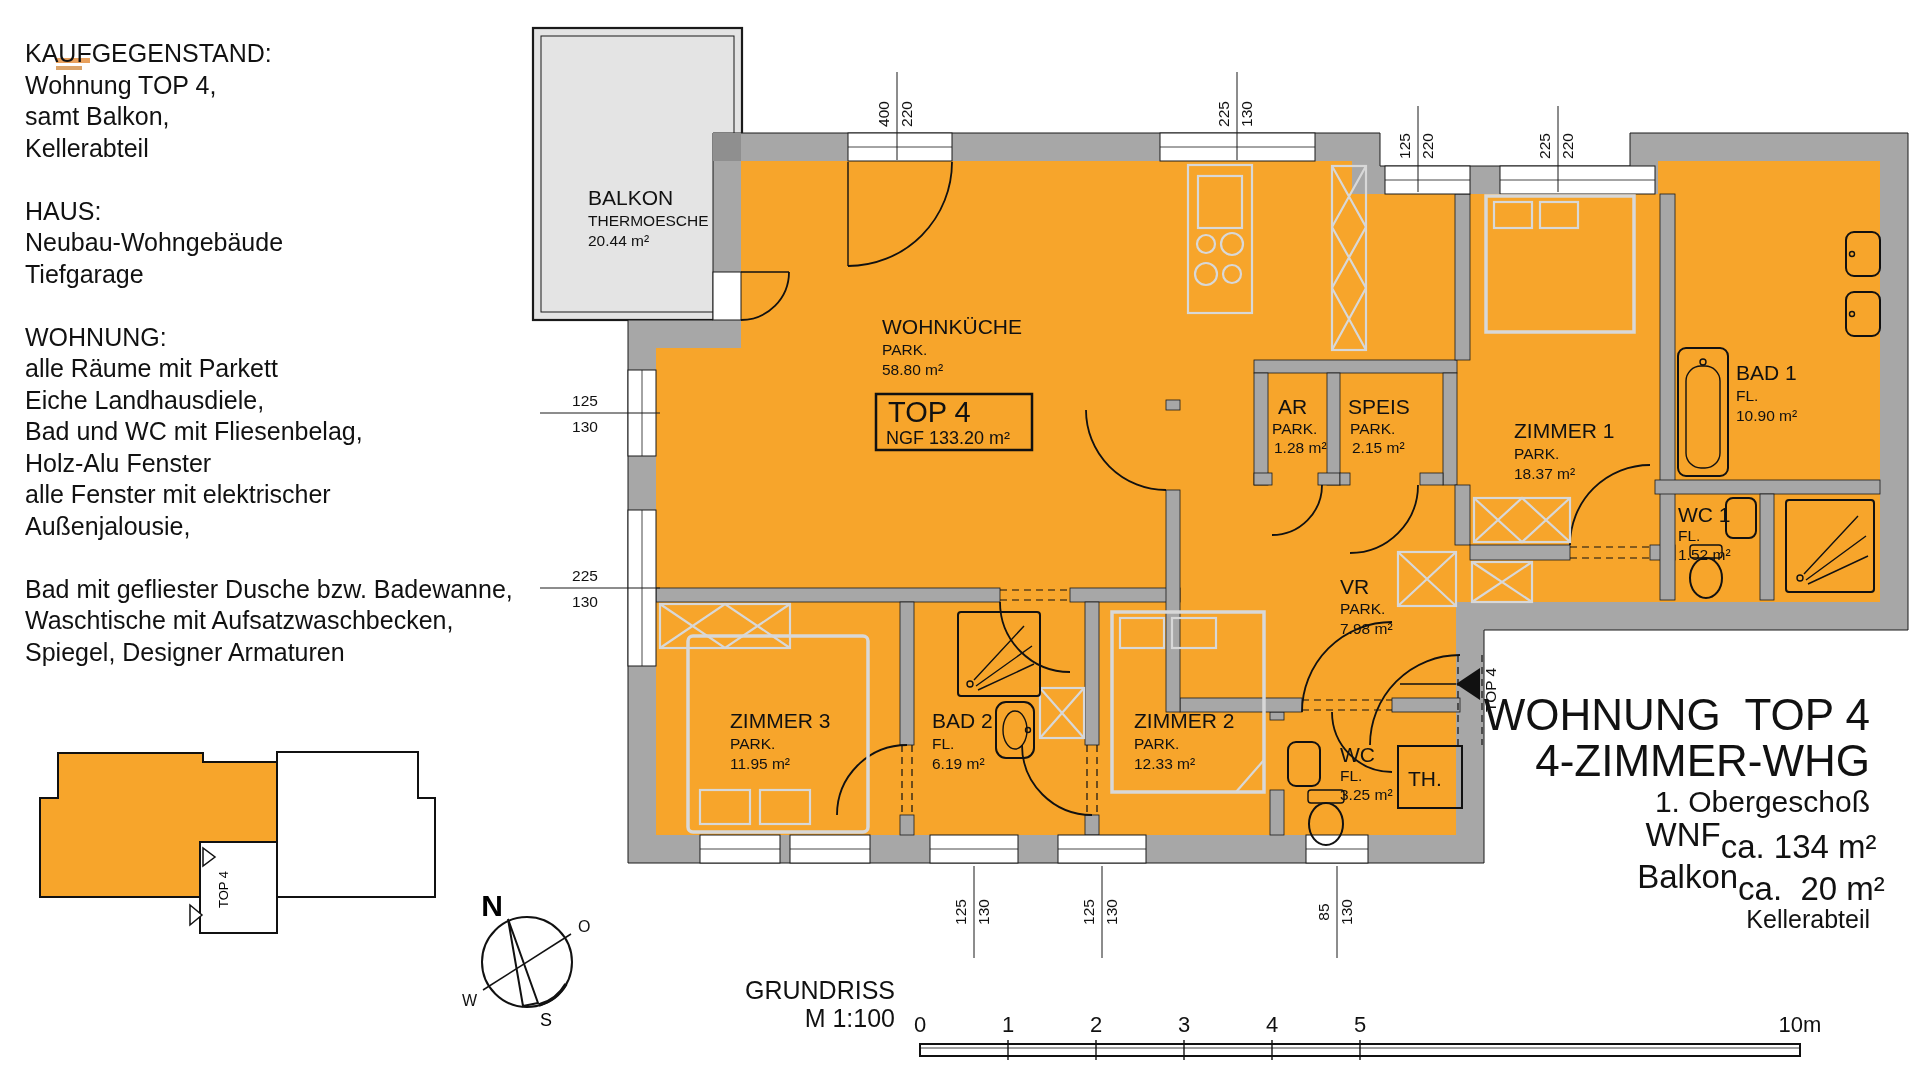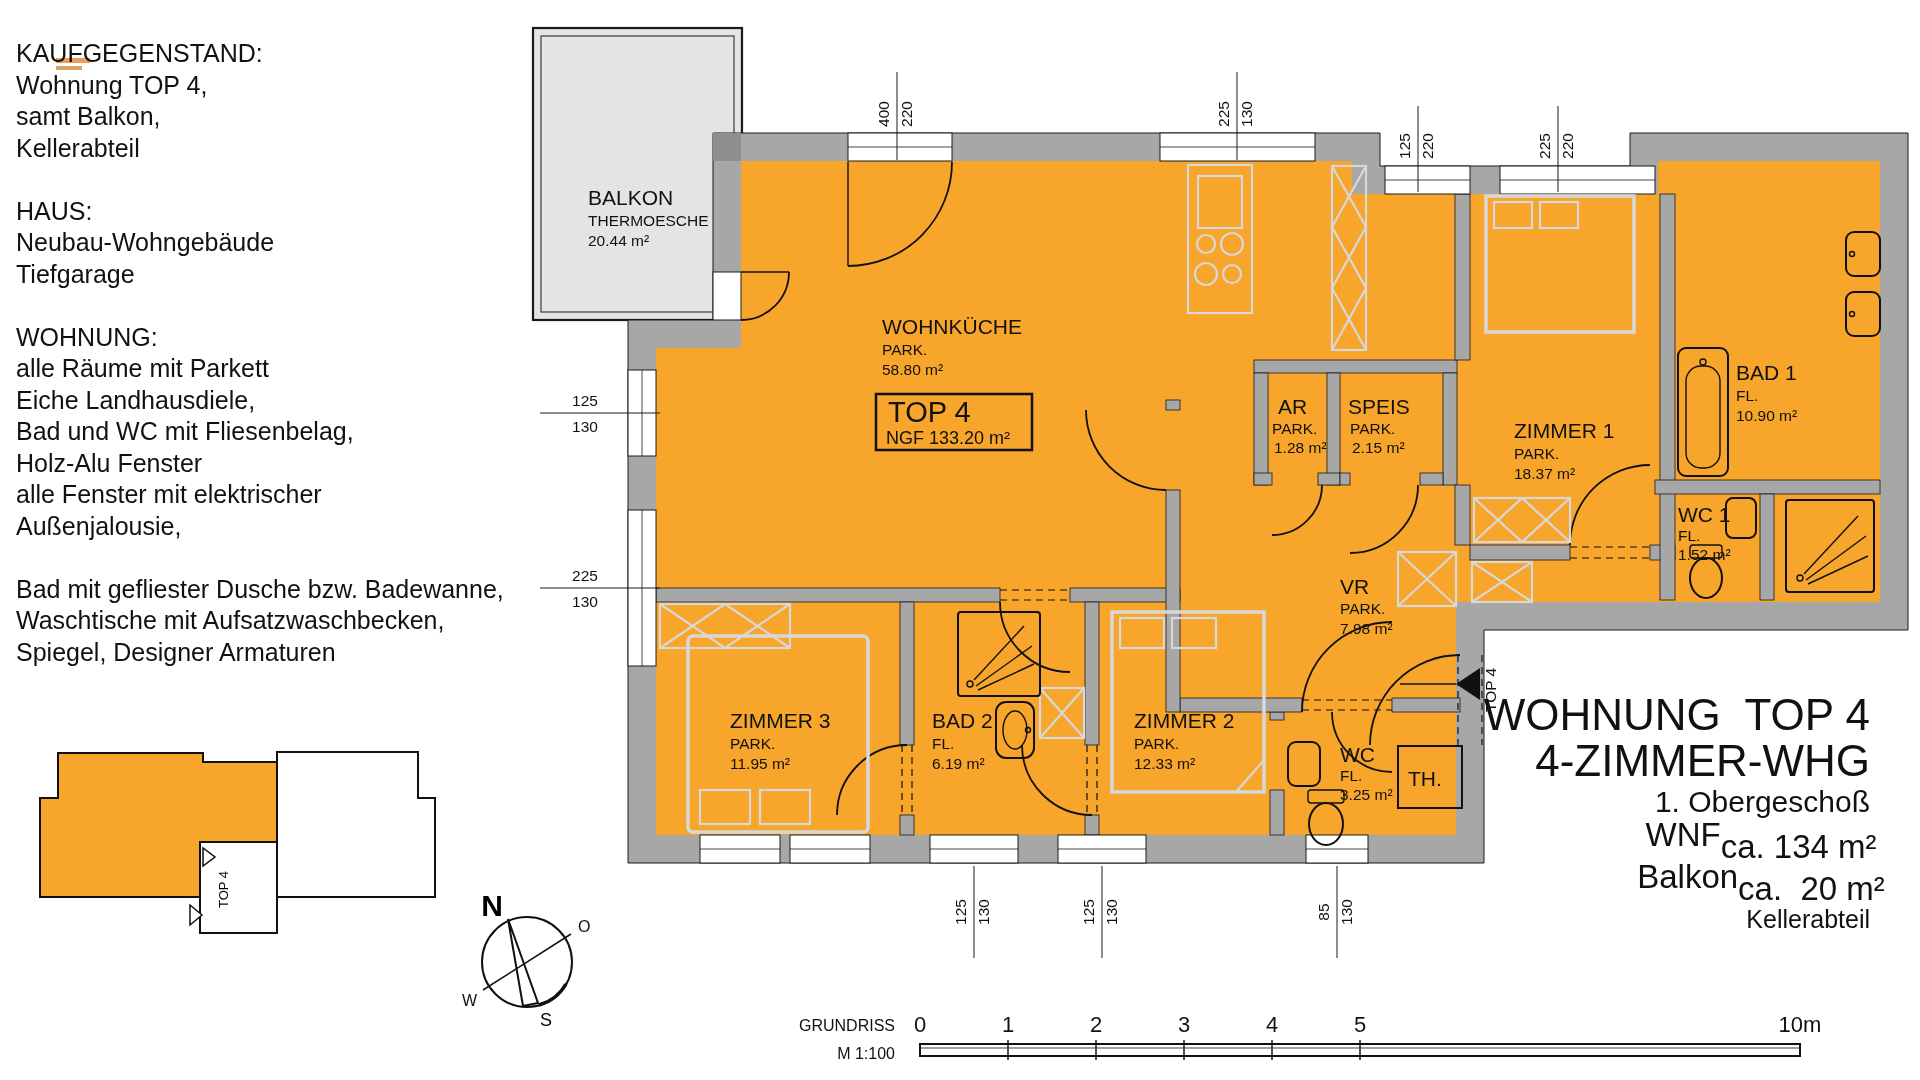--- a/index.html
+++ b/index.html
@@ -19,35 +19,35 @@
   .fixthin{fill:none;stroke:#111;stroke-width:1.4;}
   .dimline{stroke:#1a1a1a;stroke-width:1;}
   .rname{font:21px "Liberation Sans",sans-serif;fill:#111;}
   .rsub{font:15.5px "Liberation Sans",sans-serif;fill:#111;}
   .dim{font:15.5px "Liberation Sans",sans-serif;fill:#111;}
   .boxtitle{font:29px "Liberation Sans",sans-serif;fill:#111;}
   .boxsub{font:18px "Liberation Sans",sans-serif;fill:#111;}
   .tick{font:22px "Liberation Sans",sans-serif;fill:#111;}
   .compass-letter{font:16px "Liberation Sans",sans-serif;fill:#111;}
   
-  #left-panel{position:absolute;left:16px;top:38px;width:540px;
+  #left-panel{position:absolute;left:25px;top:38px;width:540px;
               font-size:25px;line-height:31.5px;}
   #left-panel .tl{min-height:31.5px;white-space:pre;}
   #brand-logo{position:absolute;left:56px;top:58px;width:34px;height:22px;}
   #brand-logo i{display:block;background:#e8a05c;height:5px;margin-bottom:3px;}
   #brand-logo i.b{height:4px;width:26px;background:#dba368;}
   #info-panel{position:absolute;left:1430px;top:692px;width:440px;text-align:right;}
   .ip-big{font-size:44px;line-height:46px;white-space:pre;}
   .ip-mid{font-size:30px;line-height:36px;}
   .ip-row{display:flex;font-size:33px;line-height:30px;margin-left:auto;width:218px;justify-content:center;}
   .ip-row .lab{text-align:left;}
   .ip-row .val{margin-left:auto;white-space:pre;margin-top:12px;}
   .ip-small{font-size:25px;line-height:30px;}
-  #footer-title{position:absolute;left:660px;top:1012px;width:235px;text-align:right;
-                font-size:16px;line-height:28px;}
+  #footer-title{position:absolute;left:660px;top:976px;width:235px;text-align:right;
+                font-size:25px;line-height:28px;}
 </style>
 </head>
 <body>
 
 <svg width="1920" height="1080" viewBox="0 0 1920 1080">
 
   <g>
     <rect x="533" y="28" width="209" height="292" fill="#e4e4e4" stroke="#1a1a1a" stroke-width="2.2"></rect>
     <rect x="541" y="36" width="193" height="276" fill="none" stroke="#1a1a1a" stroke-width="1"></rect>
   </g>

